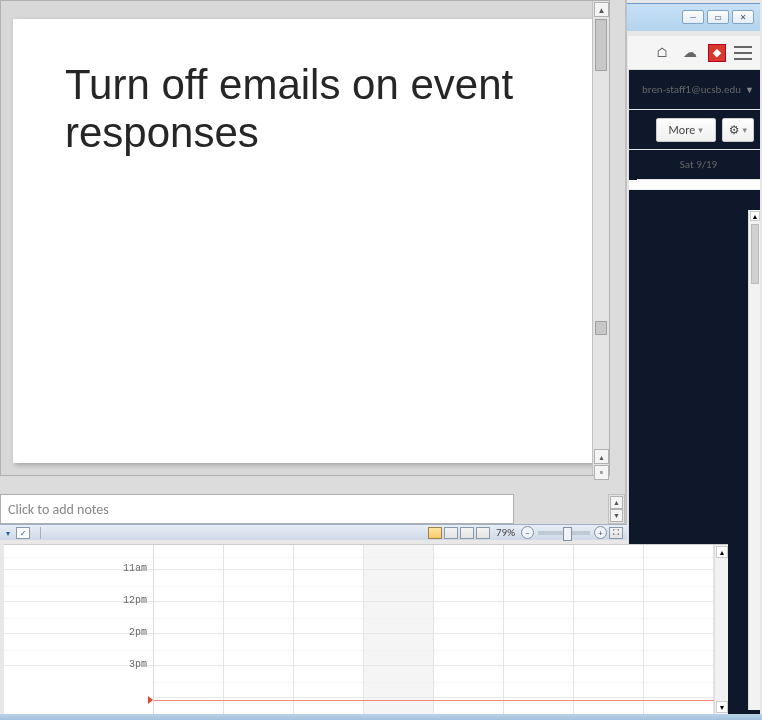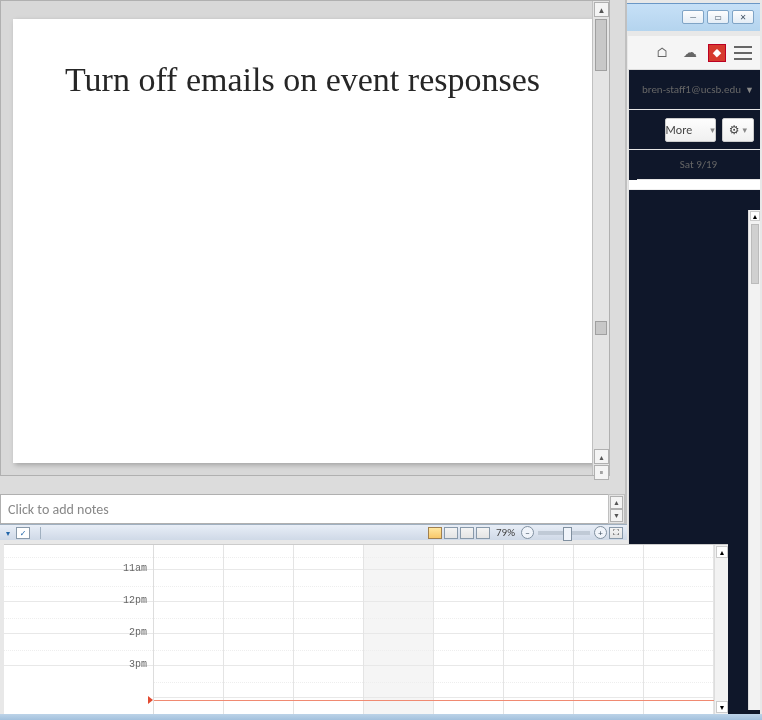--- a/index.html
+++ b/index.html
@@ -2,32 +2,32 @@
 <html><head>
 <meta charset="utf-8">
 <style>
   * { box-sizing: border-box; margin: 0; padding: 0; font-family: "Segoe UI", Calibri, Arial, sans-serif; }
   body { width: 762px; height: 720px; background: #e8e8e8; position: relative; overflow: hidden; }
 
   
   .ppt-panel { position:absolute; left:0; top:0; width:627px; height:540px; background:#dcdcdc; border-right:2px solid #c0c0c0; }
   .slide-area { position:absolute; left:0; top:0; width:610px; height:476px; background:#d8d8d8; border:1px solid #b0b0b0; }
   .slide { position:absolute; left:12px; top:18px; width:586px; height:444px; background:#ffffff; box-shadow:2px 2px 5px rgba(0,0,0,.25); }
-  .slide-title { position:absolute; left:52px; top:42px; right:20px; font-size:34px; color:#262626; font-family: Liberation Serif, serif;}
+  .slide-title { position:absolute; left:52px; top:42px; right:20px; font-size:42px; color:#262626; font-family: Liberation Sans, sans-serif;}
   .slide-bullets { position:absolute; left:44px; top:118px; right:40px; list-style:disc; padding-left:20px; }
   .slide-bullets li { font-size:21px; line-height:1.45; margin-bottom:6px; color:#262626; font-family: Calibri, sans-serif;}
   .vscroll { position:absolute; right:0; top:0; width:17px; height:100%; background:#e4e4e4; border-left:1px solid #c0c0c0; }
   .vscroll .arrow { width:15px; height:15px; margin:1px; background:#f4f4f4; border:1px solid #b0b0b0; display:flex; align-items:center; justify-content:center; font-size:8px; color:#555;}
   .vscroll .arrow.up { position:absolute; top:0; }
   .vscroll .arrow.mid1 { position:absolute; top:447px; }
   .vscroll .arrow.mid2 { position:absolute; top:463px; font-size:7px;}
   .vscroll .thumb { position:absolute; top:18px; height:52px; width:12px; left:2px; background:#c8c8c8; border:1px solid #a0a0a0;}
   .vscroll .thumb2 { position:absolute; top:320px; height:14px; width:12px; left:2px; background:#c8c8c8; border:1px solid #a0a0a0;}
 
-  .notes-bar { position:absolute; left:0; top:494px; width:610px; height:30px; background:#ffffff; border:1px solid #b0b0b0; display:flex; align-items:center; padding-left:7px; color:#888; font-size:14px;}
+  .notes-bar { position:absolute; left:0; top:494px; width:514px; height:30px; background:#ffffff; border:1px solid #b0b0b0; display:flex; align-items:center; padding-left:7px; color:#888; font-size:14px;}
   .notes-scroll { position:absolute; right:0; top:494px; width:17px; height:30px; background:#e4e4e4; border:1px solid #c0c0c0; }
   .notes-scroll .arrow{ width:13px;height:13px;margin:1px;background:#f4f4f4;border:1px solid #b0b0b0;display:flex;align-items:center;justify-content:center;font-size:7px;color:#555;}
   .notes-scroll .arrow.up{position:absolute;top:0;}
   .notes-scroll .arrow.dn{position:absolute;bottom:0;}
 
   .status-bar { position:absolute; left:0; top:524px; width:627px; height:16px; background:linear-gradient(#e8eef7,#cfd9e7); border-top:1px solid #a0b0c0; display:flex; align-items:center; }
   .status-left { display:flex; align-items:center; gap:6px; padding-left:6px;}
   .status-ico { width:14px; height:12px; border:1px solid #8899aa; background:#fff; font-size:8px; display:flex;align-items:center;justify-content:center; color:#26a;}
   .status-sep { width:1px; height:12px; background:#a0b0c0; margin:0 4px;}
   .status-right { margin-left:auto; display:flex; align-items:center; gap:2px; padding-right:4px;}
@@ -48,21 +48,21 @@
   .tb-ico.red { background:#d63a2e; color:#fff; width:18px;height:18px;border:1px solid #b02; font-size:11px;}
   .tb-hamb { width:18px;height:14px; display:flex;flex-direction:column;justify-content:space-between;}
   .tb-hamb span{height:2px;background:#666;}
 
   
   .cal-right { position:absolute; top:70px; left:628px; right:2px; bottom:5px; background:#0f172a; border-left:1px solid #e0e0e0;}
   .user-row { height:40px; border-bottom:1px solid #e6e6e6; display:flex; align-items:center; justify-content:flex-end; padding:0 6px; gap:4px;}
   .user-email { font-size:11px; color:#666;}
   .caret{font-size:9px;color:#888;}
   .ctl-row { height:40px; border-bottom:1px solid #e6e6e6; display:flex; align-items:center; justify-content:flex-end; padding:0 6px; gap:6px;}
-  .more-btn{ border:1px solid #ccc; border-radius:2px; padding:4px 0; font-size:12px; color:#444; background:linear-gradient(#fdfdfd,#f0f0f0); display:flex;align-items:center;gap:18px;}
+  .more-btn{ border:1px solid #ccc; border-radius:2px; padding:4px 12px; font-size:12px; color:#444; background:linear-gradient(#fdfdfd,#f0f0f0); display:flex;align-items:center;gap:3px;}
   .gear-btn{ border:1px solid #ccc; border-radius:2px; padding:4px 6px; background:linear-gradient(#fdfdfd,#f0f0f0); display:flex;align-items:center;gap:3px;font-size:12px;color:#444;}
   .day-hdr { height:30px; border-bottom:1px solid #e6e6e6; display:flex;align-items:center;justify-content:center;font-size:11px;color:#666;margin-left:8px;}
   .day-cell { height:10px; border-bottom:1px solid #eee; background:#fff;}
   .mini-scroll{ position:absolute; right:0; top:140px; width:12px; background:#f2f2f2; border-left:1px solid #ddd;}
   .mini-scroll .arrow{width:10px;height:10px;margin:1px;background:#fff;border:1px solid #ccc;font-size:7px;display:flex;align-items:center;justify-content:center;}
 
   
   .cal-grid { position:absolute; left:4px; top:544px; width:724px; height:170px; background:#ffffff; border-top:1px solid #ccc;}
   .cal-timecol { position:absolute; left:0; top:0; width:150px; height:100%; border-right:1px solid #ddd;}
   .cal-cols { position:absolute; left:150px; right:14px; top:0; height:100%; display:flex;}

